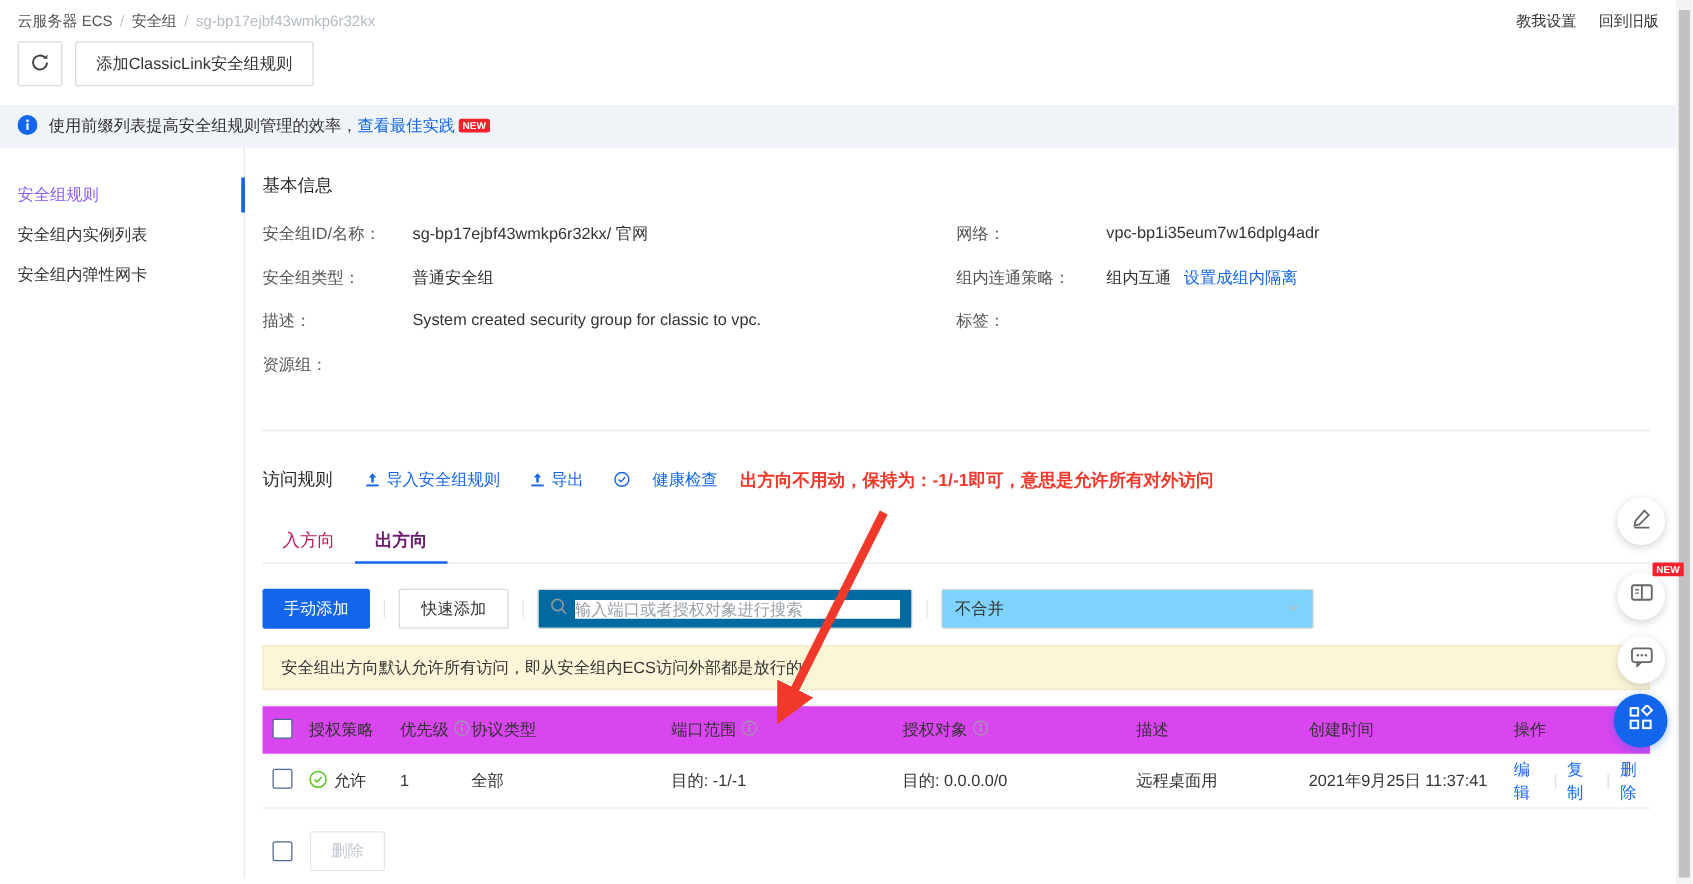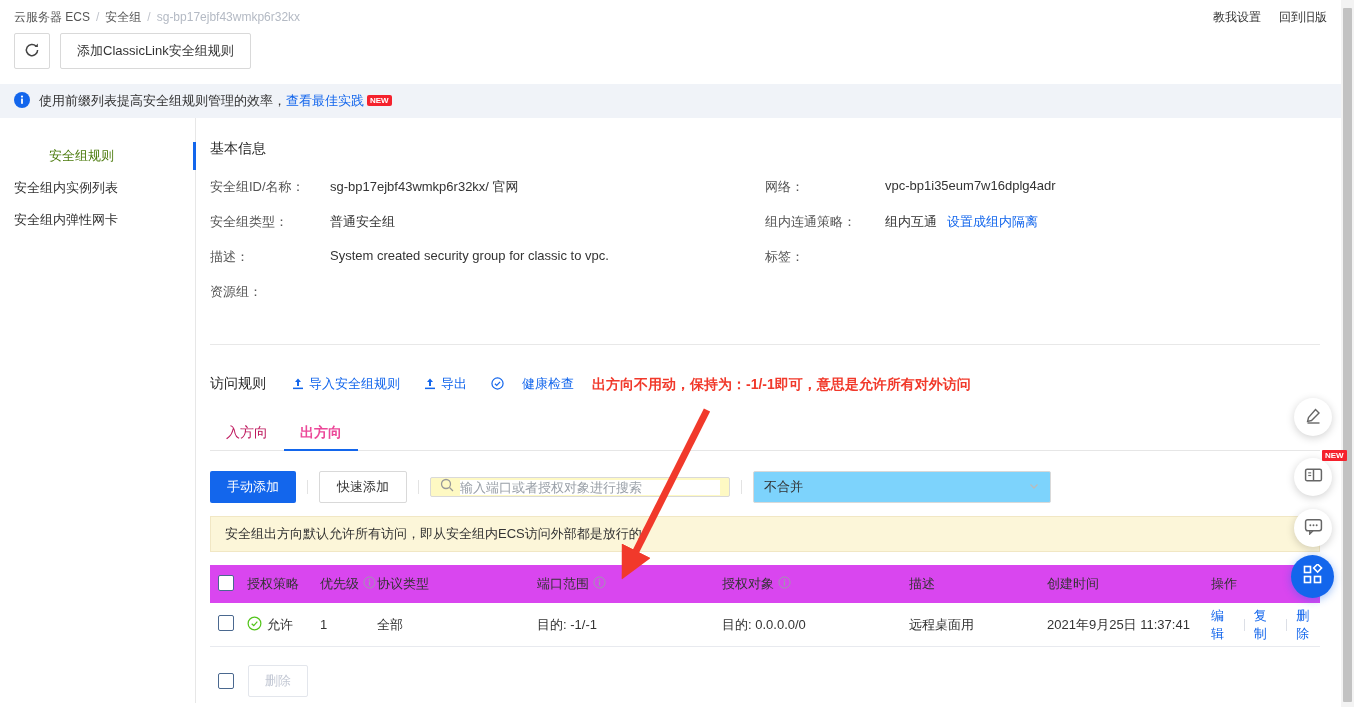--- a/index.html
+++ b/index.html
@@ -30,21 +30,21 @@
 
   
   .banner { margin-top:6px; height:34px; background:#f0f3f8; display:flex; align-items:center; padding:0 14px; font-size:13px; gap:9px; }
   .banner a { color:#1366ec; text-decoration:none; cursor:pointer; }
   .mini-badge { background:#f5222d; color:#fff; font-size:8px; font-weight:bold; border-radius:2px; padding:1px 3px; margin-left:3px; vertical-align:2px; }
 
   
   .layout { display:flex; height:585px; }
   .sidebar { width:196px; border-right:1px solid #e7e7e7; padding-top:22px; flex:none; }
   .side-item { position:relative; height:32px; line-height:32px; padding-left:14px; font-size:13px; color:#333; cursor:pointer; }
-  .side-item.active { color:#4d7c0f;margin-left:35px; }
+  .side-item.active { color:#8b5cf6; }
   .side-item.active::after { content:""; position:absolute; right:-1px; top:2px; bottom:2px; width:3px; background:#1366ec; }
   .content { flex:1; padding:22px 21px 0 14px; position:relative; }
 
   
   .sec-title { font-size:14px; color:#262626; }
   .info-cols { display:flex; margin-top:20px; }
   .info-col-l { width:555px; flex:none; }
   .info-col-r { flex:1; }
   .info-row { display:flex; height:18px; margin-bottom:17px; font-size:13px; }
   .info-label { width:120px; flex:none; color:#555; }
@@ -53,28 +53,28 @@
   .divider { border-bottom:1px solid #e8e8e8; margin-top:26px; }
 
   
   .rules-head { display:flex; align-items:center; margin-top:30px; gap:24px; }
   .rules-head .sec-title { margin-right:2px; }
   .tool-link { display:flex; align-items:flex-end; gap:5px; color:#1366ec; font-size:13px; cursor:pointer; }
   .annotation { position:absolute; left:396px; top:258px; color:#f1392b; font-size:14px; font-weight:bold; white-space:nowrap; }
 
   .tabs { display:flex; margin-top:22px; border-bottom:1px solid #e6e6e6; height:36px; }
   .tab { padding:0 16px; font-size:14px; color:#be185d; line-height:34px; cursor:pointer; position:relative; }
-  .tab.active { color:#ec4899; font-weight:bold; }
+  .tab.active { color:#701a75; font-weight:bold; }
   .tab.active::after { content:""; position:absolute; left:0; right:0; bottom:-1px; height:2px; background:#1366ec; }
 
   .toolbar { display:flex; align-items:center; margin-top:20px; }
   .btn-primary { height:32px; background:#1366ec; color:#fff; border:none; border-radius:2px; padding:0 17px; font-size:13px; cursor:pointer; }
   .btn-white { height:32px; background:#fff; color:#333; border:1px solid #d9d9d9; border-radius:2px; padding:0 17px; font-size:13px; cursor:pointer; }
   .v-sep { width:1px; height:14px; background:#e3e3e3; margin:0 11px; }
-  .search-box { display:flex; align-items:center; width:300px; height:20px; border:1px solid #d9d9d9; border-radius:2px; padding:0 9px; gap:6px; background:#fef9c3; }
+  .search-box { display:flex; align-items:center; width:300px; height:32px; border:1px solid #d9d9d9; border-radius:2px; padding:0 9px; gap:6px; background:#0369a1; }
   .search-box input { border:none; outline:none; flex:1; font-size:13px; color:#333; font-family:inherit; }
   .search-box input::placeholder { color:#9aa0a8; }
   .select-box { display:flex; align-items:center; justify-content:space-between; width:298px; height:32px; border:1px solid #d9d9d9; border-radius:2px; padding:0 10px; font-size:13px; cursor:pointer; background:#7dd3fc; }
 
   .tip { margin-top:13px; height:36px; background:#fcf6d9; border:1px solid #f1e7c4; display:flex; align-items:center; padding:0 14px; font-size:13px; color:#333; }
 
   
   .tg { display:grid; grid-template-columns:37px 73px 57px 160px 185px 187px 138px 164px 1fr; align-items:center; }
   .thead { margin-top:13px; height:38px; background:#d946ef; font-size:13px; color:#333; }
   .th { display:flex; align-items:center; gap:4px; }

